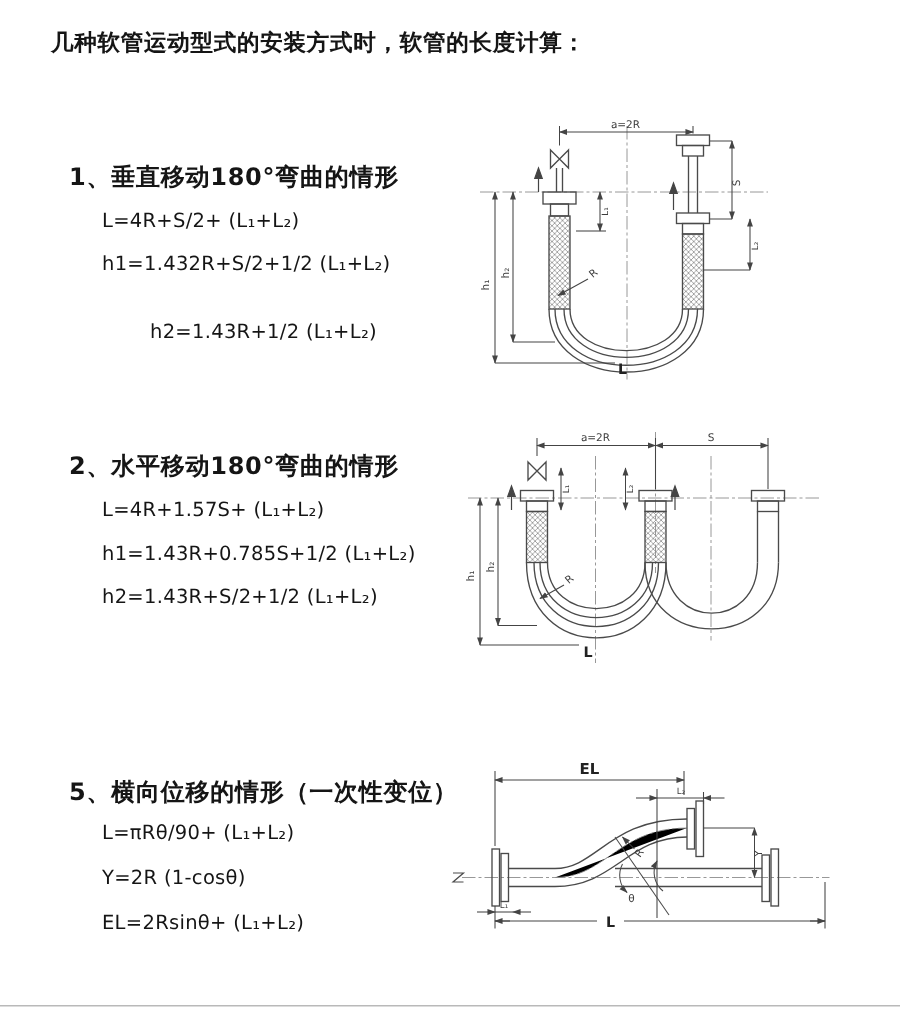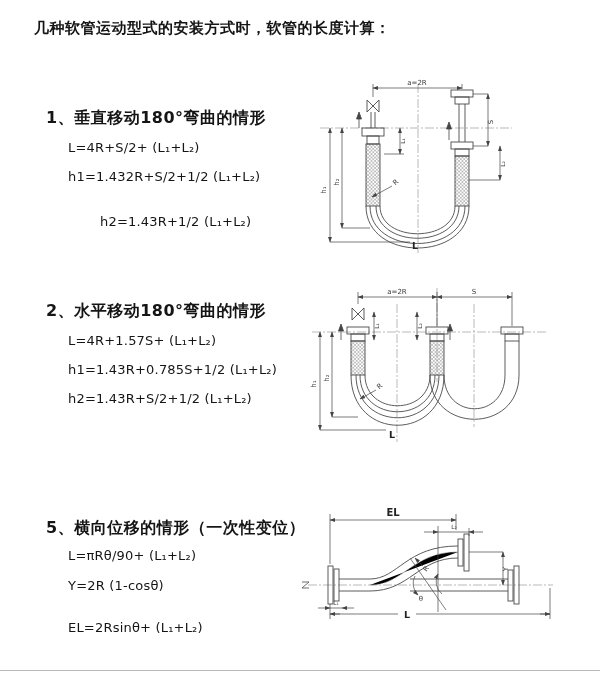--- a/index.html
+++ b/index.html
@@ -29,21 +29,21 @@
 <div class="abs formula" style="left:68px;top:214px;margin-left:32px;">h2=1.43R+1/2 (L₁+L₂)</div>
 
 <div class="abs sec-heading" style="left:46px;top:301px;">2、水平移动180°弯曲的情形</div>
 <div class="abs formula" style="left:68px;top:333px;">L=4R+1.57S+ (L₁+L₂)</div>
 <div class="abs formula" style="left:68px;top:362px;">h1=1.43R+0.785S+1/2 (L₁+L₂)</div>
 <div class="abs formula" style="left:68px;top:391px;">h2=1.43R+S/2+1/2 (L₁+L₂)</div>
 
 <div class="abs sec-heading" style="left:46px;top:518px;">5、横向位移的情形（一次性变位）</div>
 <div class="abs formula" style="left:68px;top:548px;text-align:center;">L=πRθ/90+ (L₁+L₂)</div>
 <div class="abs formula" style="left:68px;top:578px;text-align:right;">Y=2R (1-cosθ)</div>
-<div class="abs formula" style="left:68px;top:608px;margin-top:12px;">EL=2Rsinθ+ (L₁+L₂)</div>
+<div class="abs formula" style="left:68px;top:608px;">EL=2Rsinθ+ (L₁+L₂)</div>
 
 <svg style="left:312px;top:70px;" width="270" height="190" viewBox="0 0 270 190">
   <defs>
     <marker id="ar1" viewBox="0 0 10 10" refX="9" refY="5" markerWidth="8" markerHeight="8" orient="auto-start-reverse">
       <path d="M0,1.5 L10,5 L0,8.5 z" fill="#444"></path>
     </marker>
     <pattern id="brd1" width="3.5" height="3.5" patternUnits="userSpaceOnUse">
       <path d="M0,3.5 L3.5,0 M0,0 L3.5,3.5" stroke="#8a8a8a" stroke-width="0.5"></path>
     </pattern>
   </defs>

